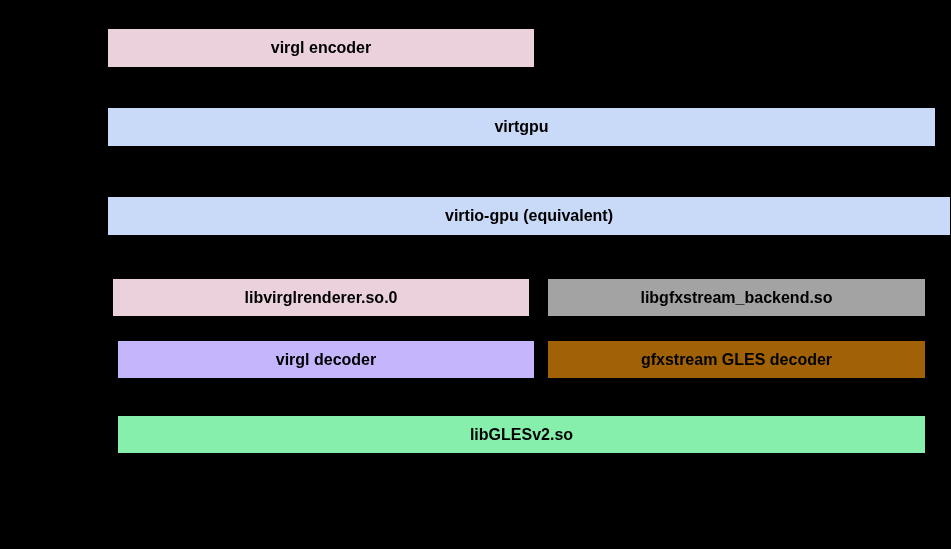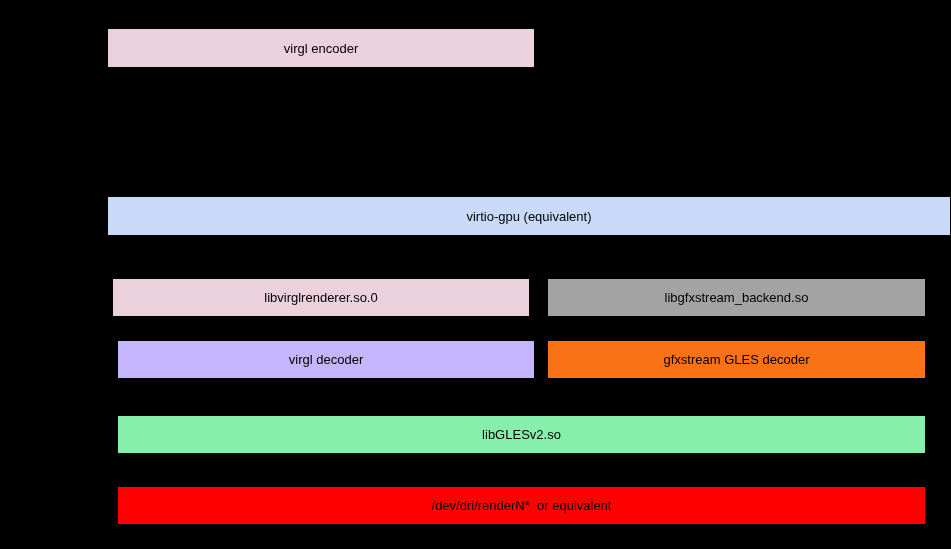--- a/index.html
+++ b/index.html
@@ -19,42 +19,42 @@
     inset: 0;
   }
   .box {
     position: absolute;
     display: flex;
     align-items: center;
     justify-content: center;
     box-sizing: border-box;
     border: 1px solid #000000;
     color: #000000;
-    font-weight: normal;
-    font-size: 13px;
+    font-weight: bold;
+    font-size: 16px;
     white-space: pre;
     text-align: left;
   }
 </style>
 </head>
 <body>
 
 <div class="diagram">
 
   <div class="box" style="left: 107px; top: 28px; width: 428px; height: 40px; background-color: rgb(234, 209, 220);">virgl encoder</div>
 
 
+  <div class="box" style="left: 107px; top: 107px; width: 829px; height: 40px; background-color: rgb(201, 218, 248);">virtgpu</div>
 
   <div class="box" style="left: 107px; top: 196px; width: 844px; height: 40px; background-color: rgb(201, 218, 248);">virtio-gpu (equivalent)</div>
 
   <div class="box" style="left: 112px; top: 278px; width: 418px; height: 39px; background-color: rgb(234, 209, 220);">libvirglrenderer.so.0</div>
 
   <div class="box" style="left: 547px; top: 278px; width: 379px; height: 39px; background-color: #a3a3a3;">libgfxstream_backend.so</div>
 
   <div class="box" style="left: 117px; top: 340px; width: 418px; height: 39px; background-color: #c4b5fd;">virgl decoder</div>
 
-  <div class="box" style="left: 547px; top: 340px; width: 379px; height: 39px; background-color: #f97316;">gfxstream GLES decoder</div>
+  <div class="box" style="left: 547px; top: 340px; width: 379px; height: 39px; background-color: #a16207;">gfxstream GLES decoder</div>
 
   <div class="box" style="left: 117px; top: 415px; width: 809px; height: 39px; background-color: #86efac;">libGLESv2.so</div>
 
-  <div class="box" style="left: 117px; top: 486px; width: 809px; height: 39px; background-color: rgb(255, 0, 0);">/dev/dri/renderN*  or equivalent</div>
 
 </div>
 
 </body></html>

